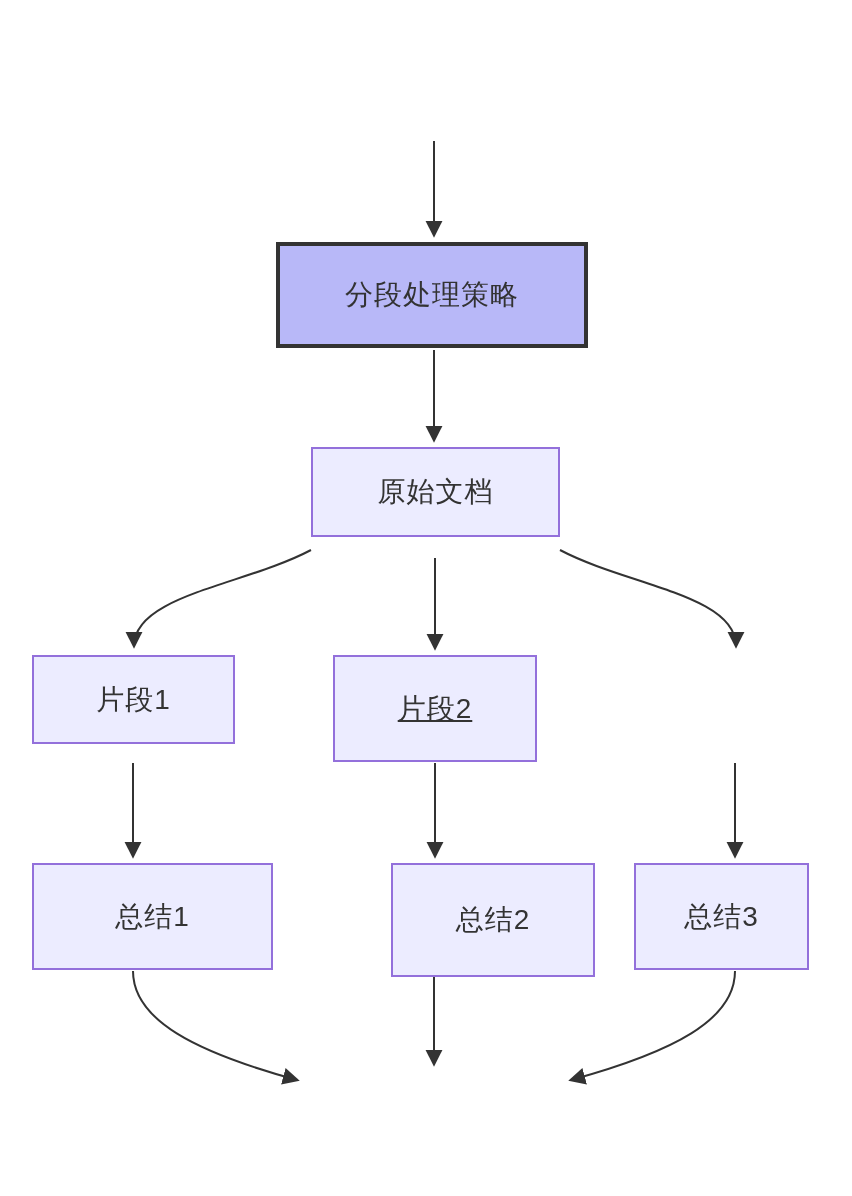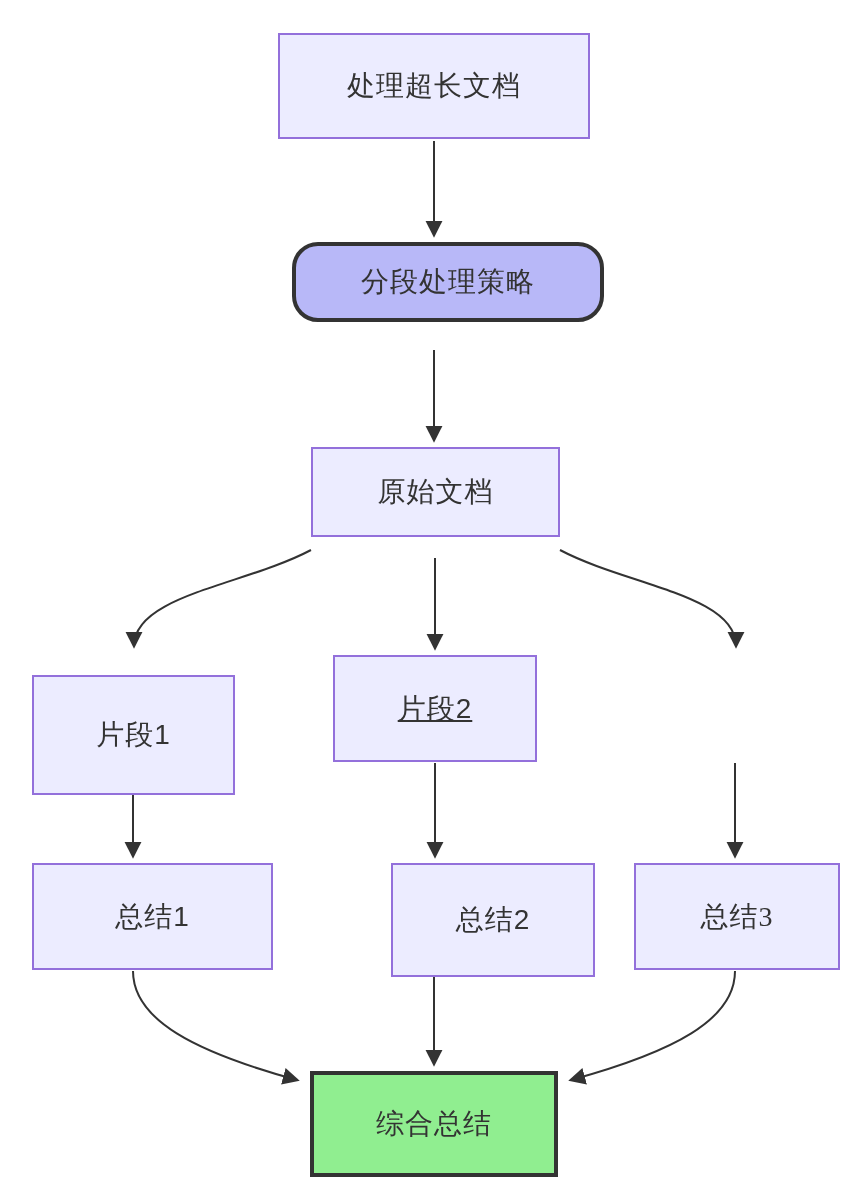--- a/index.html
+++ b/index.html
@@ -39,28 +39,28 @@
   .node--highlight {
     background: #B8B8F8;
     border: 4px solid #333333;
   }
   .node--result {
     background: #90EE90;
     border: 4px solid #333333;
   }
   
   .n-doc      { left: 278px; top: 33px;   width: 312px; height: 106px; }
-  .n-strategy { left: 292px; top: 242px;  width: 312px; height: 80px; border-radius: 26px; }
+  .n-strategy { left: 276px; top: 242px;  width: 312px; height: 106px; }
   .n-original { left: 311px; top: 447px;  width: 249px; height: 90px; }
-  .n-chunk1   { left: 32px;  top: 655px;  width: 203px; height: 120px; margin-top: 20px; }
+  .n-chunk1   { left: 32px;  top: 655px;  width: 203px; height: 89px; }
   .n-chunk2   { left: 333px; top: 655px;  width: 204px; height: 107px; text-decoration: underline; }
   .n-chunk3   { left: 634px; top: 655px;  width: 203px; height: 107px; }
   .n-sum1     { left: 32px;  top: 863px;  width: 241px; height: 107px; }
   .n-sum2     { left: 349px; top: 863px;  width: 204px; height: 114px; margin-left: 42px; }
-  .n-sum3     { left: 634px; top: 863px;  width: 206px; height: 107px; font-family: Liberation Serif, serif; }
+  .n-sum3     { left: 634px; top: 863px;  width: 175px; height: 107px; }
   .n-final    { left: 310px; top: 1071px; width: 248px; height: 106px; }
   .edge-path {
     fill: none;
     stroke: #333333;
     stroke-width: 2px;
   }
 </style>
 </head>
 <body>
 
@@ -82,23 +82,20 @@
 
     <path class="edge-path" d="M133 763 L133 856" marker-end="url(#arrowhead)"></path>
     <path class="edge-path" d="M435 763 L435 856" marker-end="url(#arrowhead)"></path>
     <path class="edge-path" d="M735 763 L735 856" marker-end="url(#arrowhead)"></path>
 
     <path class="edge-path" d="M133 971 C133 1020, 195 1052, 297 1080" marker-end="url(#arrowhead)"></path>
     <path class="edge-path" d="M434 971 L434 1064" marker-end="url(#arrowhead)"></path>
     <path class="edge-path" d="M735 971 C735 1020, 673 1052, 571 1080" marker-end="url(#arrowhead)"></path>
   </svg>
 
-  <div class="node n-doc">
-    <span>处理超长文档</span>
-  </div>
 
   <div class="node node--highlight n-strategy">
     <span>分段处理策略</span>
   </div>
 
   <div class="node n-original">
     <span>原始文档</span>
   </div>
 
   <div class="node n-chunk1">
@@ -115,17 +112,14 @@
   </div>
 
   <div class="node n-sum2">
     <span>总结2</span>
   </div>
 
   <div class="node n-sum3">
     <span>总结3</span>
   </div>
 
-  <div class="node node--result n-final">
-    <span>综合总结</span>
-  </div>
 
 </div>
 
 </body></html>

